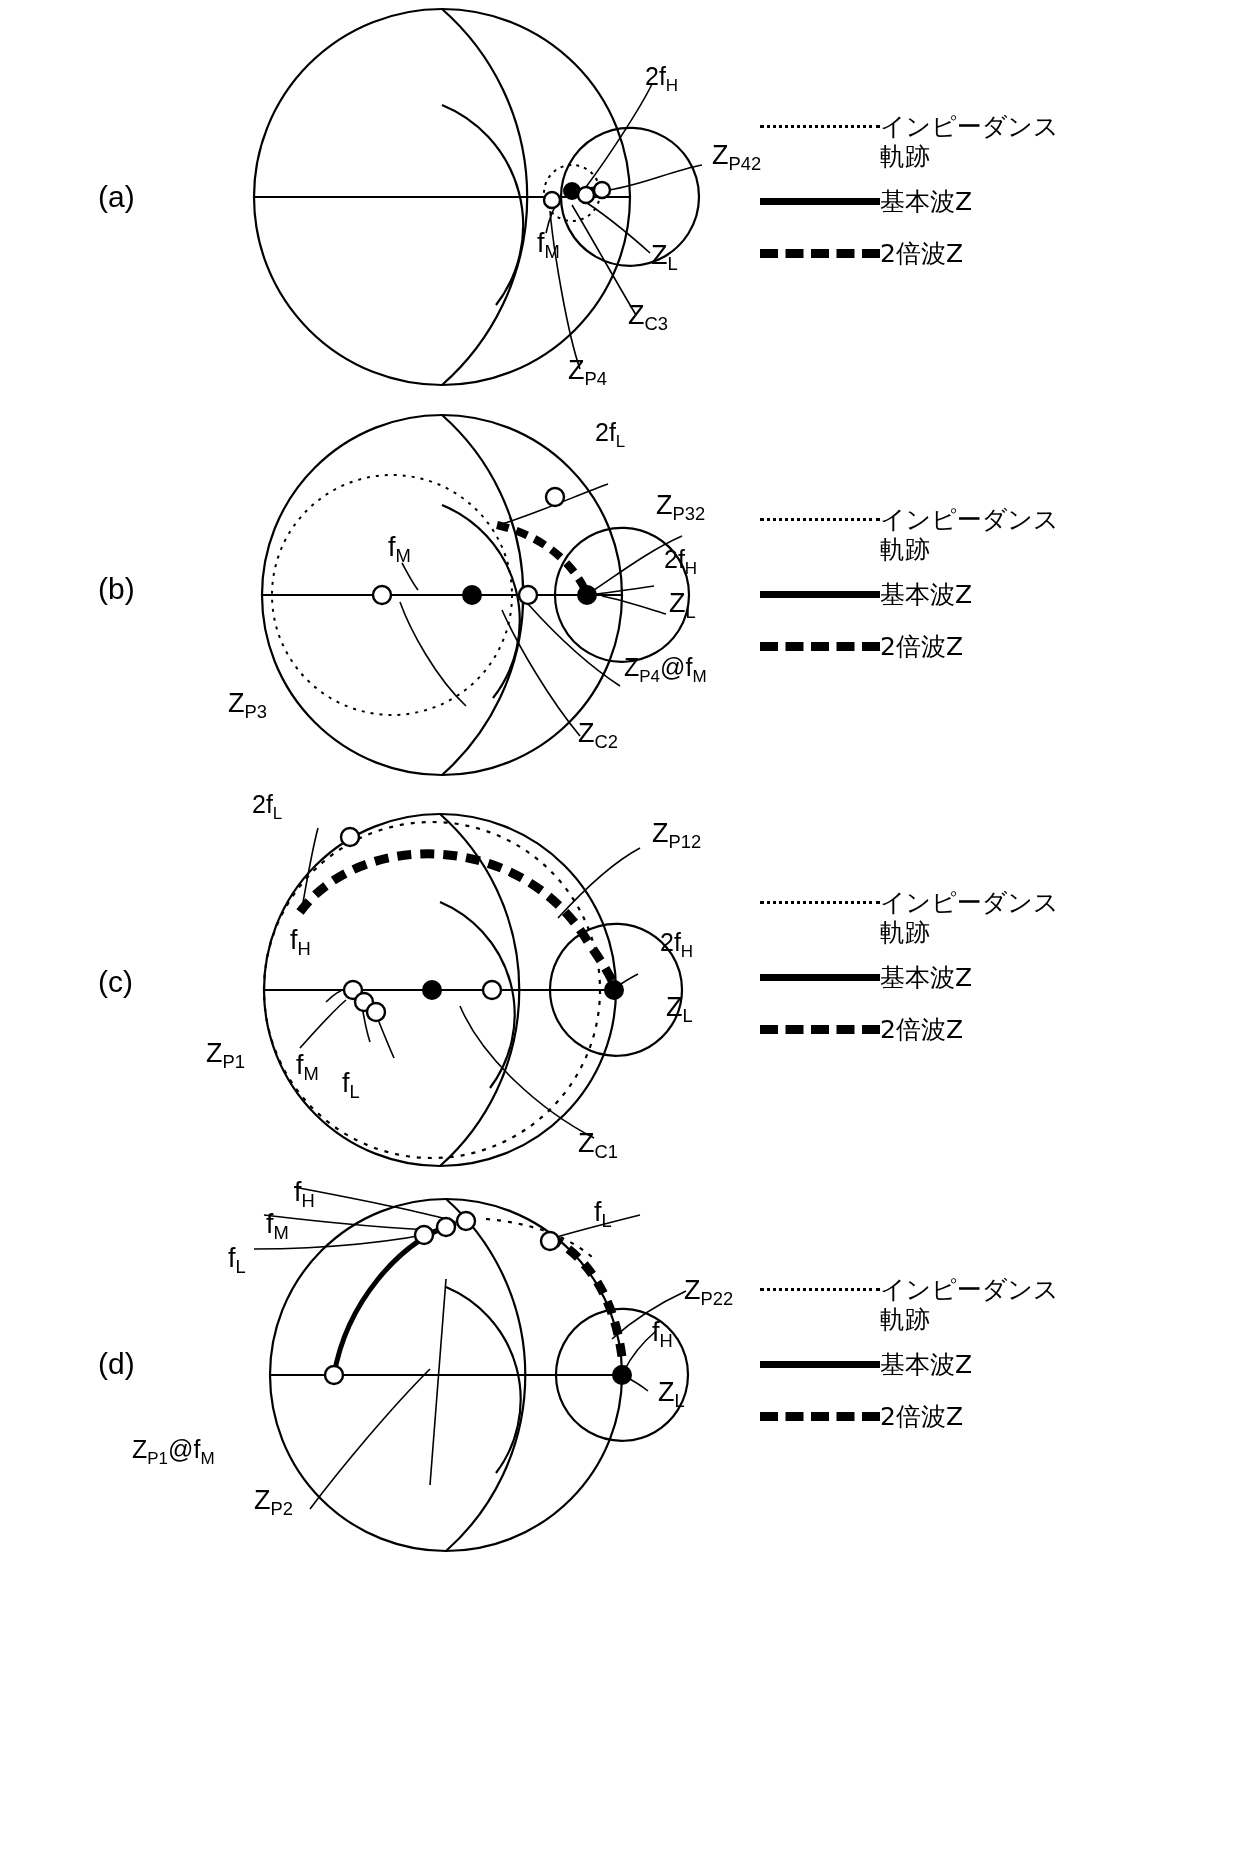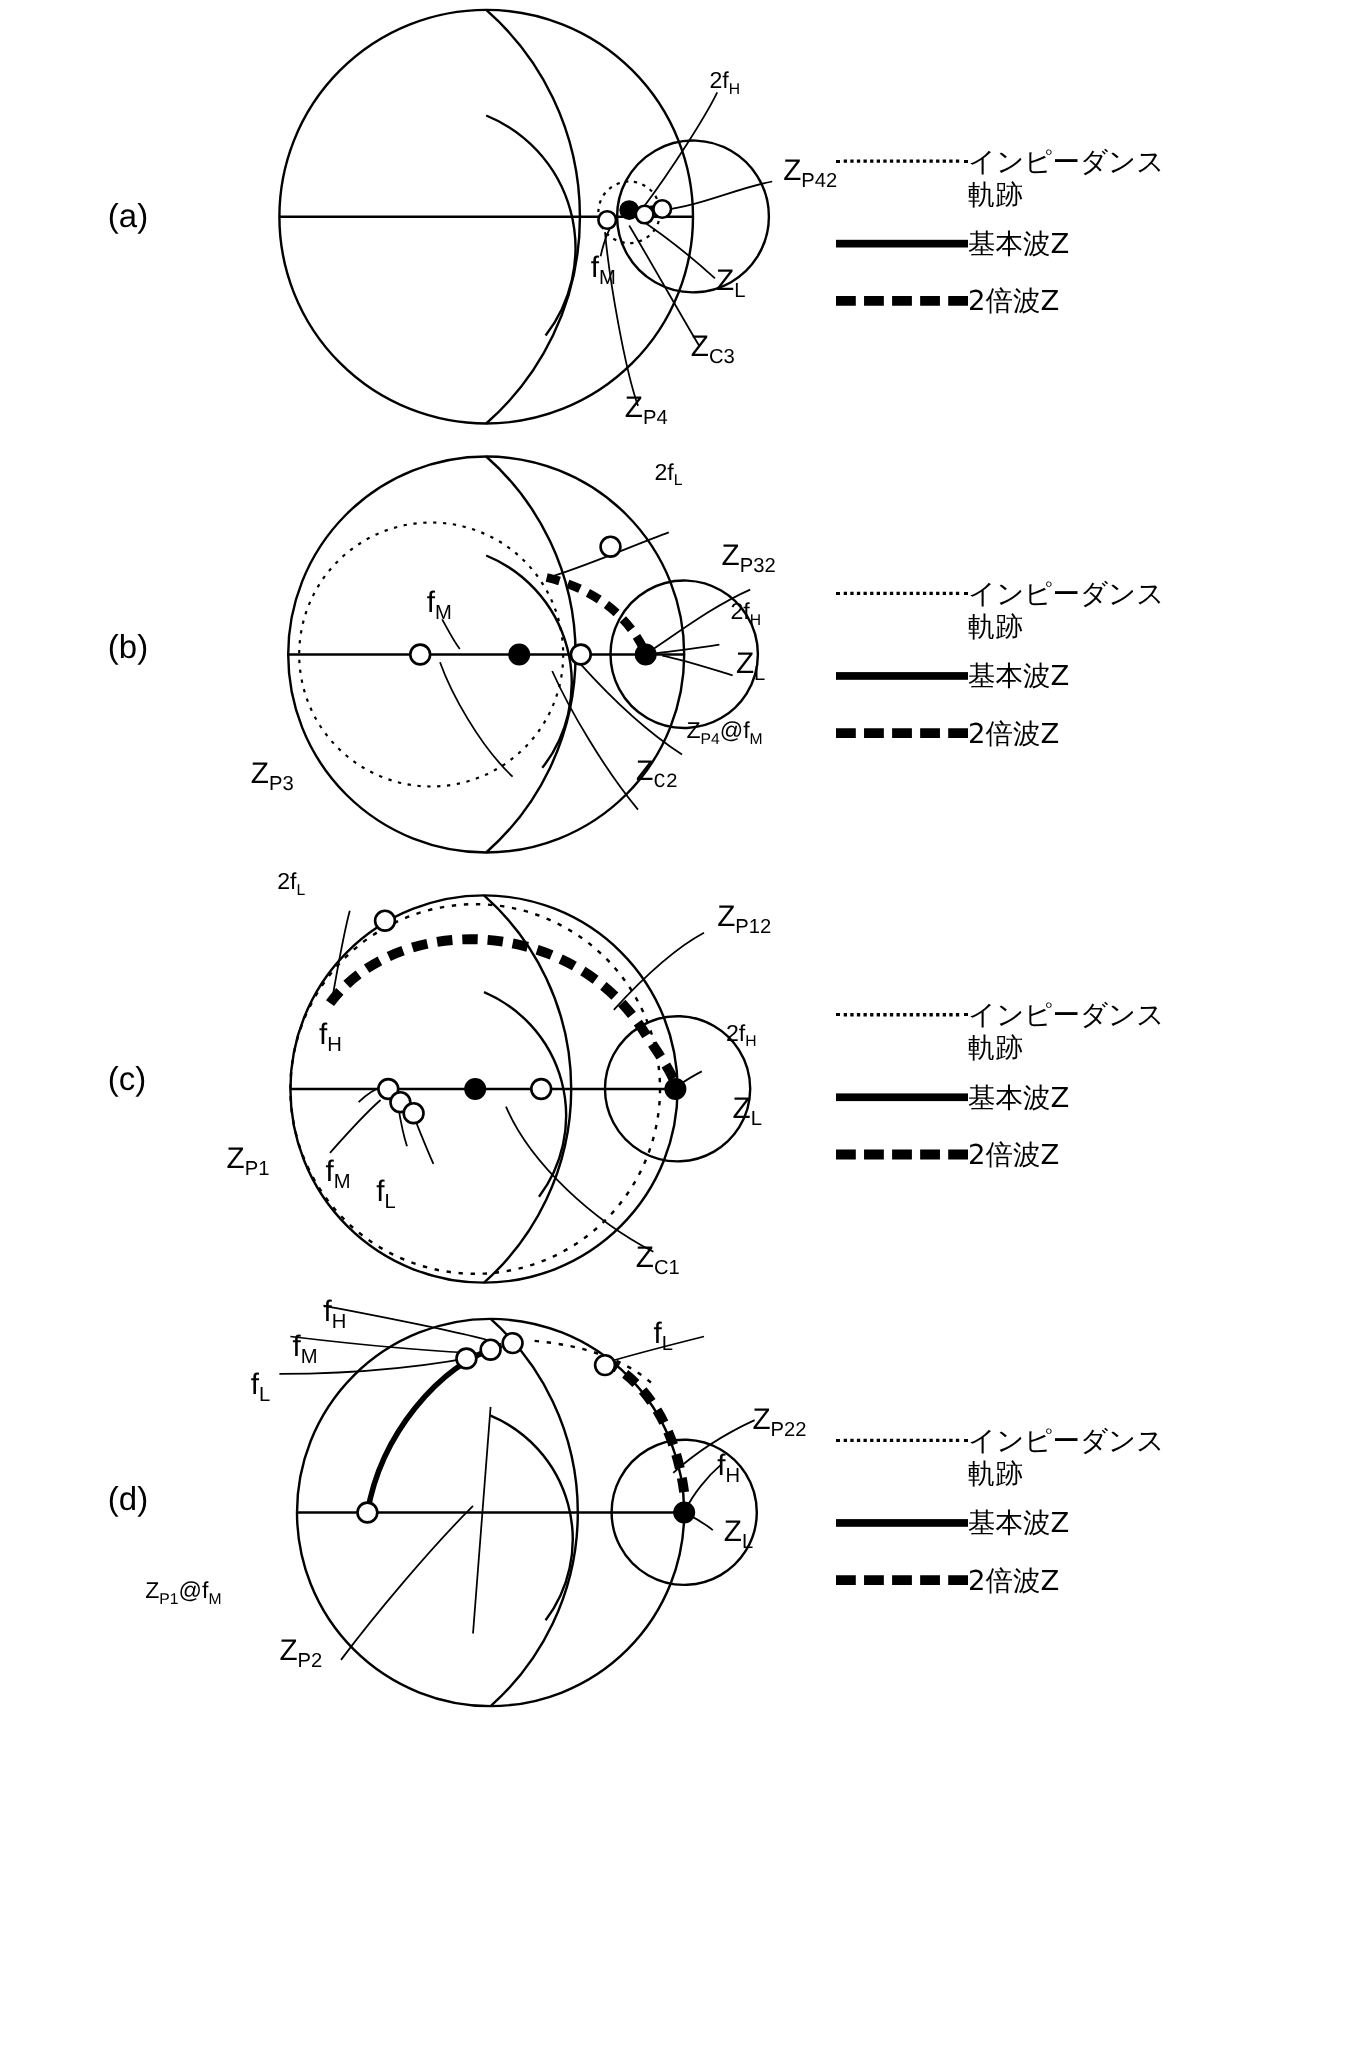--- a/index.html
+++ b/index.html
@@ -2,29 +2,29 @@
 <html><head>
 <meta charset="utf-8">
 <style>
   html,body{margin:0;padding:0;background:#fff;}
   body{width:1244px;height:1874px;font-family:"Liberation Sans","DejaVu Sans",sans-serif;color:#000;position:relative;overflow:hidden;}
   .panel{position:absolute;left:0;width:1244px;}
   .panel-label{position:absolute;font-size:30px;font-family:"Liberation Sans",sans-serif;}
   .chartwrap{position:absolute;}
   svg{display:block;overflow:visible;}
   .lg{position:absolute;font-size:25px;line-height:1.18;font-family:"DejaVu Sans",sans-serif;}
-  .lg-row{display:flex;align-items:flex-start;margin-bottom:10px;margin-top:20px;}
+  .lg-row{display:flex;align-items:flex-start;margin-bottom:10px;}
   .lg-key{width:120px;flex:0 0 120px;position:relative;height:28px;}
   .lg-txt{white-space:pre-line;}
   .k-dot{position:absolute;left:0;right:0;top:13px;border-top:3px dotted #000;}
   .k-solid{position:absolute;left:0;right:0;top:11px;border-top:7px solid #000;}
   .k-dash{position:absolute;left:0;right:0;top:10px;border-top:9px dashed #000;}
   .ann{position:absolute;font-size:27px;font-family:"Liberation Sans",sans-serif;white-space:nowrap;}
   .ann sub{font-size:0.68em;}
-  .big{font-size:21px;}
+  .big{font-size:25px;}
 </style>
 </head>
 <body>
 
 <div class="panel" style="top:0px;height:395px;">
   <div class="panel-label" style="left:98px;top:180px;">(a)</div>
 
   <div class="chartwrap" style="left:250px;top:5px;">
     <svg width="430" height="385" viewBox="0 0 430 385">
       <g fill="none" stroke="#000" stroke-width="2.2">
@@ -117,21 +117,21 @@
     </svg>
   </div>
 
   <div class="ann big" style="left:595px;top:18px;"><span>2f</span><sub>L</sub></div>
   <div class="ann" style="left:656px;top:90px;"><span>Z</span><sub>P32</sub></div>
   <div class="ann" style="left:388px;top:132px;"><span>f</span><sub>M</sub></div>
   <div class="ann big" style="left:664px;top:145px;"><span>2f</span><sub>H</sub></div>
   <div class="ann" style="left:669px;top:188px;"><span>Z</span><sub>L</sub></div>
   <div class="ann big" style="left:624px;top:253px;"><span>Z</span><sub>P4</sub><span>@f</span><sub>M</sub></div>
   <div class="ann" style="left:228px;top:288px;"><span>Z</span><sub>P3</sub></div>
-  <div class="ann" style="left:578px;top:288px;font-family:Liberation Mono, monospace;"><span>Z</span><sub>C2</sub></div>
+  <div class="ann" style="left:578px;top:318px;"><span>Z</span><sub>C2</sub></div>
 
   <div class="lg" style="left:760px;top:105px;">
     <div class="lg-row">
       <div class="lg-key">
           <span class="k-dot"></span>
         </div>
       <div class="lg-txt">インピーダンス
 軌跡</div>
     </div>
     <div class="lg-row" style="margin-top:16px;">

